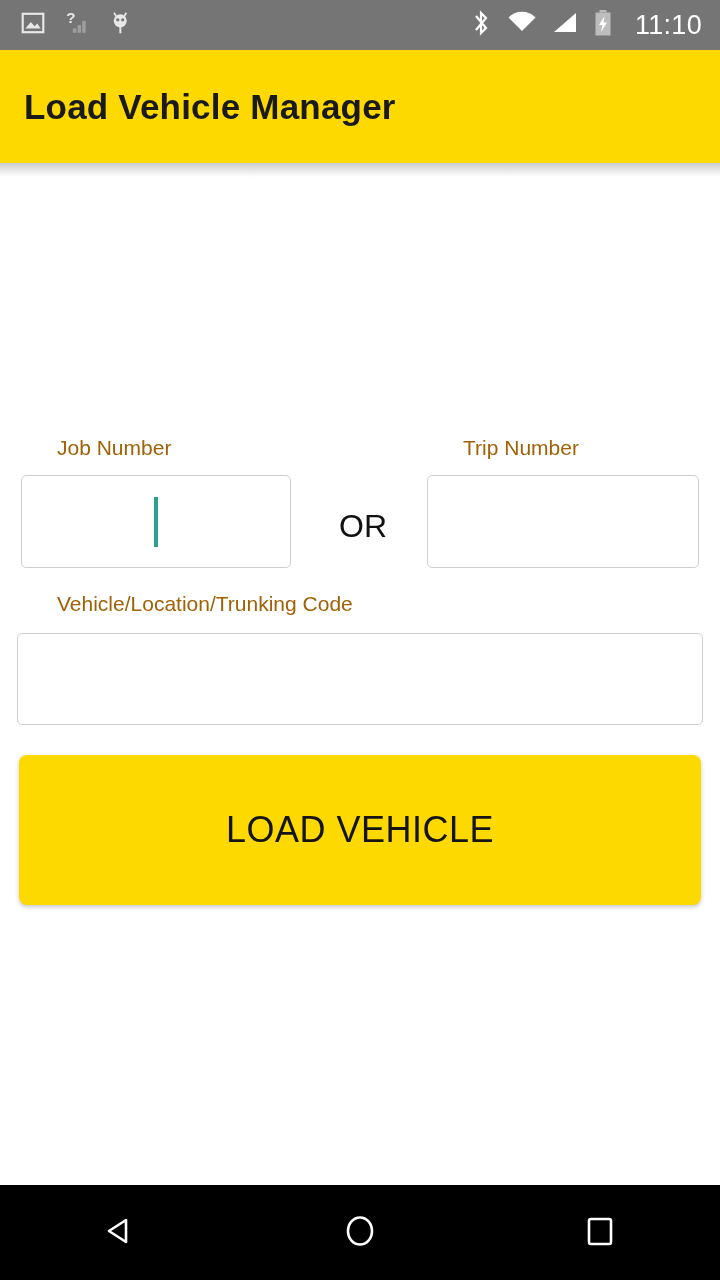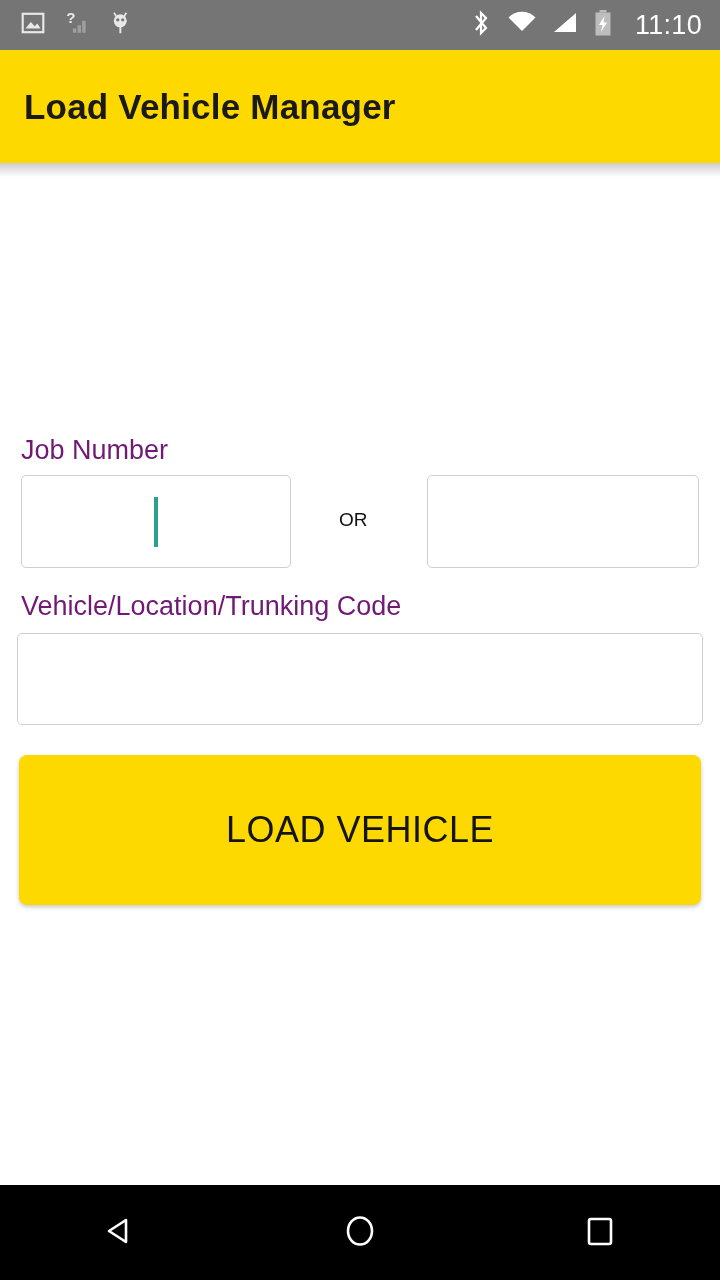--- a/index.html
+++ b/index.html
@@ -79,23 +79,24 @@
   
   .content {
     position: absolute;
     top: 163px; left: 0;
     width: 720px;
     height: 1022px;
     background: #ffffff;
   }
 
   .field-label {
-    font-size: 27px;
-    color: #701a75;
+    font-size: 21px;
+    color: #a16207;
     line-height: 1;
+    margin-left: 36px;
   }
 
   .text-box {
     box-sizing: border-box;
     background: #ffffff;
     border: 1.5px solid #cfcfcf;
     border-radius: 5px;
     position: relative;
   }
 
@@ -108,21 +109,21 @@
     height: 145px;
   }
   .lbl-job   { position: absolute; left: 21px;  top: 0; }
   .lbl-trip  { position: absolute; left: 427px; top: 0; }
   .box-job   { position: absolute; left: 21px;  top: 38px; width: 270px; height: 93px; }
   .box-trip  { position: absolute; left: 427px; top: 38px; width: 272px; height: 93px; }
   .or-text {
     position: absolute;
     left: 339px;
     top: 73px;
-    font-size: 19px;
+    font-size: 32px;
     color: #111111;
     line-height: 1;
   }
   .caret {
     position: absolute;
     left: 50%;
     top: 21px;
     width: 4px;
     height: 50px;
     background: #2E9E8F;
@@ -257,20 +258,21 @@
 <div class="content">
 
   <div class="row-top">
     <span class="field-label lbl-job">Job Number</span>
     <div class="text-box box-job">
       <span class="caret"></span>
     </div>
 
     <span class="or-text">OR</span>
 
+    <span class="field-label lbl-trip">Trip Number</span>
     <div class="text-box box-trip"></div>
   </div>
 
   <span class="field-label lbl-vehicle">Vehicle/Location/Trunking Code</span>
   <div class="text-box box-vehicle"></div>
 
   <button class="load-button">
     <span class="load-button-label">LOAD VEHICLE</span>
   </button>
 

